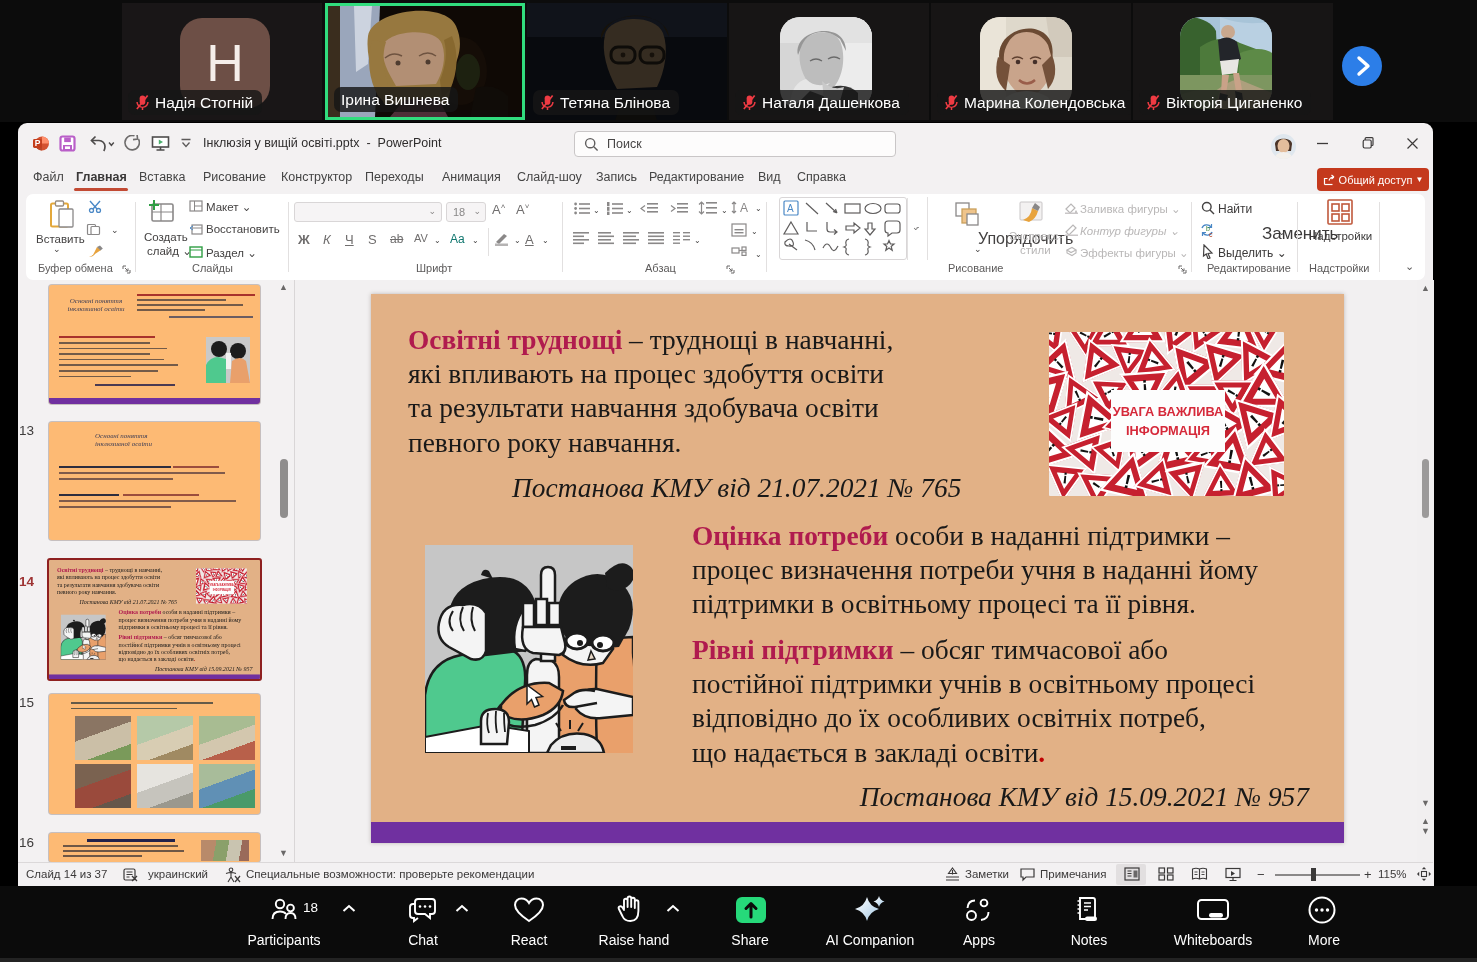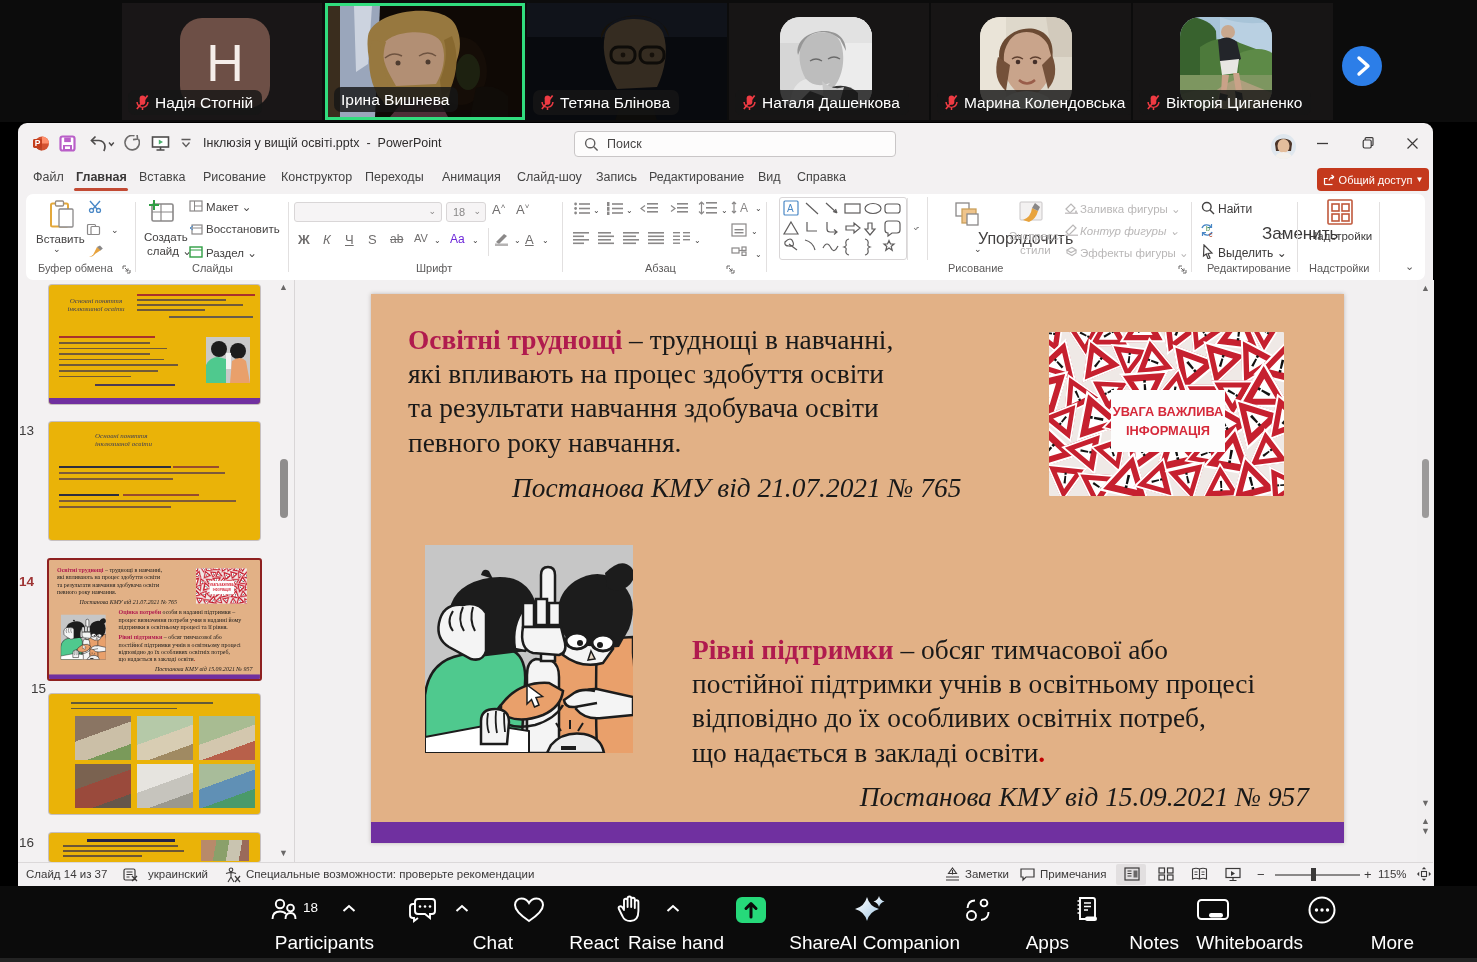--- a/index.html
+++ b/index.html
@@ -11,30 +11,30 @@
 .micoff{width:15px;height:17px;flex:0 0 auto}
 
 #win{position:absolute;left:18px;top:123px;width:1415px;height:763px;background:#f3f1f2;border-radius:9px 9px 0 0}
 #tbar{position:absolute;left:0;top:0;width:100%;height:40px}
 #menu{position:absolute;left:0;top:40px;width:100%;height:31px;font-size:12.5px;color:#444}
 .mtab{position:absolute;top:7px}
 #ribbon{position:absolute;left:8px;top:71px;width:1399px;height:86px;background:#fff;border-radius:7px;color:#555}
 .vsep{position:absolute;top:8px;bottom:8px;width:1px;background:#e2e0e0}
 
 #panel{position:absolute;left:0;top:157px;width:276px;height:582px;background:#f3f1f2}
-.thumb{position:absolute;left:31px;width:211px;background:#eab308;border-radius:3px;overflow:hidden;box-shadow:0 0 0 1px rgba(160,150,150,.55)}
+.thumb{position:absolute;left:31px;width:211px;background:#fdba74;border-radius:3px;overflow:hidden;box-shadow:0 0 0 1px rgba(160,150,150,.55)}
 .tnum{position:absolute;left:0px;width:16px;text-align:right;font-size:13.5px;color:#3d3b3b}
 
 #editor{position:absolute;left:276px;top:157px;width:1139px;height:705px;background:#f2f0f1;border-left:1px solid #d9d6d7}
 #slide{position:absolute;left:76px;top:14px;width:973px;height:549px;background:#e2b186;box-shadow:0 0 4px rgba(120,110,105,.45);font-family:"Liberation Serif",serif}
 
 #sbar{position:absolute;left:0;top:739px;width:100%;height:24px;background:#f3f1f2;border-top:1px solid #dbd8d9;font-size:11.5px;color:#3b3939}
 
 #zbar{position:absolute;left:0;top:886px;width:1477px;height:76px;background:#0b0b0b}
-.zlab{position:absolute;top:46px;color:#fff;font-size:19px;text-align:right;white-space:nowrap}
+.zlab{position:absolute;top:46px;color:#fff;font-size:14px;text-align:center;white-space:nowrap}
 .zico{position:absolute;top:7px}
 </style></head>
 <body>
 <div id="strip">
     <div class="tile" style="left:122px;background:#191617">
       <div class="ab" style="left:58px;top:15px;width:90px;height:90px;background:#6d4f46;border-radius:22px;color:#f5eeea;font-size:52px;display:flex;align-items:center;justify-content:center">H</div>
       <div class="nlab"><svg class="micoff" viewBox="0 0 16 18">
           <g fill="#ee3b43">
             <rect x="5" y="1.5" width="6" height="10" rx="3"></rect>
             <path d="M3 8.5a5 5 0 0 0 10 0h1.6a6.6 6.6 0 0 1-5.8 6.2V17H7.2v-2.3A6.6 6.6 0 0 1 1.4 8.5z"></path>
@@ -283,21 +283,21 @@
       <div class="ab" style="left:420px;top:8px;width:40px;height:20px;background:#f6f4f5;border:1px solid #d9d6d7;border-radius:3px;font-size:11px;color:#8a8888;padding:3px 0 0 6px">18<span style="position:absolute;right:4px;top:3px;font-size:9px">⌄</span></div>
       <div class="ab" style="left:466px;top:8px;font-size:13px;color:#706e6e;white-space:nowrap;">А<span style="font-size:8px;vertical-align:super">˄</span></div>
       <div class="ab" style="left:490px;top:8px;font-size:13px;color:#706e6e;white-space:nowrap;">А<span style="font-size:8px;vertical-align:super">˅</span></div>
       <div class="ab" style="left:272px;top:38px;font-size:13px;color:#706e6e;white-space:nowrap;"><b>Ж</b></div>
       <div class="ab" style="left:297px;top:38px;font-size:13px;color:#706e6e;white-space:nowrap;"><i>К</i></div>
       <div class="ab" style="left:319px;top:38px;font-size:13px;color:#706e6e;white-space:nowrap;"><u>Ч</u></div>
       <div class="ab" style="left:342px;top:38px;font-size:13px;color:#706e6e;white-space:nowrap;">S</div>
       <div class="ab" style="left:364px;top:38px;font-size:12px;color:#706e6e;white-space:nowrap;"><s>ab</s></div>
       <div class="ab" style="left:388px;top:38px;font-size:11px;color:#706e6e;white-space:nowrap;">AV</div>
       <div class="ab" style="left:408px;top:42px;font-size:8px;color:#444242;white-space:nowrap;">⌄</div>
-      <div class="ab" style="left:424px;top:38px;font-size:12px;color:#6d28d9;white-space:nowrap;">Aa</div>
+      <div class="ab" style="left:424px;top:38px;font-size:12px;color:#0f766e;white-space:nowrap;">Aa</div>
       <div class="ab" style="left:446px;top:42px;font-size:8px;color:#444242;white-space:nowrap;">⌄</div>
       <div class="vsep" style="left:462px;top:34px;bottom:24px"></div>
       <div class="ab" style="left:468px;top:38px;width:16px;height:14px"><svg width="16" height="14" viewBox="0 0 16 14">
           <path d="M2 10 L10 2 l3 2 -8 8z" fill="#8a8888"></path>
           <rect x="1" y="11.5" width="13" height="2.5" fill="#b5b3b3"></rect>
         </svg></div>
       <div class="ab" style="left:488px;top:42px;font-size:8px;color:#444242;white-space:nowrap;">⌄</div>
       <div class="ab" style="left:499px;top:38px;font-size:13px;color:#706e6e;white-space:nowrap;"><u>А</u></div>
       <div class="ab" style="left:516px;top:42px;font-size:8px;color:#444242;white-space:nowrap;">⌄</div>
       <div class="ab" style="left:390px;top:68px;font-size:11px;color:#5c5a5a;white-space:nowrap;">Шрифт</div>
@@ -506,21 +506,21 @@
       </svg>
       <div class="ab" style="left:1283px;top:36px;font-size:11.5px;color:#3b3939;white-space:nowrap;">Надстройки</div>
       <div class="ab" style="left:1283px;top:68px;font-size:11px;color:#5c5a5a;white-space:nowrap;">Надстройки</div>
       <div class="vsep" style="left:1353px"></div>
       <div class="ab" style="left:1379px;top:66px;font-size:11px;color:#5c5a5a;white-space:nowrap;">⌄</div>
     </div>
 <div id="panel">
       <div class="tnum" style="top:5px;padding-left:44px;">12</div>
       <div class="tnum" style="top:143px;">13</div>
       <div class="tnum" style="top:294px;color:#9e3434;font-weight:bold">14</div>
-      <div class="tnum" style="top:401px;margin-left:12px;">15</div>
+      <div class="tnum" style="top:415px;">15</div>
       <div class="tnum" style="top:555px;">16</div>
       <div class="thumb" style="top:5px;height:119px">
         <div class="ab" style="left:12px;top:12px;width:70px;font-family:'Liberation Serif',serif;font-style:italic;font-size:7px;line-height:8px;color:#3d3d55;text-align:center">Основні поняття інклюзивної освіти</div>
         <div class="ab" style="left:88px;top:9px;width:118px;height:2px;background:#a8322c"></div>
         <div class="ab" style="left:88px;top:14.0px;width:89px;height:1.6px;background:#5a4a42;opacity:0.85"></div>
         <div class="ab" style="left:88px;top:19.0px;width:106px;height:1.6px;background:#5a4a42;opacity:0.85"></div>
         <div class="ab" style="left:88px;top:24.0px;width:68px;height:1.6px;background:#5a4a42;opacity:0.85"></div>
         <div class="ab" style="left:120px;top:31px;width:84px;height:1.8px;background:#46465e;opacity:.8"></div>
         <div class="ab" style="left:10px;top:51px;width:96px;height:2.4px;background:#a8322c"></div>
         <div class="ab" style="left:10px;top:57.0px;width:91px;height:1.6px;background:#5a4a42;opacity:0.85"></div>
@@ -1164,20 +1164,21 @@
           <path d="M63 168 q-2 12 1 20 M71 166 q-1 12 1 22 M79 168 q0 11 1 19" fill="none" stroke="#1c1c1c" stroke-width="1.8"></path>
           <path d="M208 152 l-36-8 q-14-1-18 9 l-3 11 q9 11 26 9 l31-3z" fill="#f4f4f4" stroke="#1c1c1c" stroke-width="2.5"></path>
           <path d="M170 146 q-13-3-21 2 l-10 7 q1 8 11 7 l22-4" fill="#f4f4f4" stroke="#1c1c1c" stroke-width="2.5"></path>
           <path d="M126 200 q12-14 33-11 q17 3 20 19 H122z" fill="#ececec" stroke="#1c1c1c" stroke-width="2.5"></path>
           <rect x="136" y="201" width="15" height="4" fill="#1c1c1c"></rect>
           <path d="M136 186 l-5-8 M145 184 v-9 M153 186 l5-8" stroke="#1c1c1c" stroke-width="2"></path>
           <path d="M102 140 l0 19 4.5-4.5 3 7.5 4.5-2 -3-7.5 6.5-1z" fill="#fff" stroke="#1c1c1c" stroke-width="1.5"></path>
         </svg>
         <div class="ab" style="left:37px;top:29px;font-size:27.4px;line-height:34.2px;color:#191919;white-space:nowrap"><b style="color:#b01b4e">Освітні труднощі</b> – труднощі в навчанні,<br>які впливають на процес здобуття освіти<br>та результати навчання здобувача освіти<br>певного року навчання.</div>
         <div class="ab" style="left:141px;top:179px;font-size:27.4px;font-style:italic;color:#191919;white-space:nowrap">Постанова КМУ від 21.07.2021 № 765</div>
+        <div class="ab" style="left:321px;top:225px;font-size:27.4px;line-height:34.2px;color:#191919;white-space:nowrap"><b style="color:#b01b4e">Оцінка потреби</b> особи в наданні підтримки –<br>процес визначення потреби учня в наданні йому<br>підтримки в освітньому процесі та її рівня.</div>
         <div class="ab" style="left:321px;top:339px;font-size:27.4px;line-height:34.2px;color:#191919;white-space:nowrap"><b style="color:#b01b4e">Рівні підтримки</b> – обсяг тимчасової або<br>постійної підтримки учнів в освітньому процесі<br>відповідно до їх особливих освітніх потреб,<br>що надається в закладі освіти<b style="color:#c00000">.</b></div>
         <div class="ab" style="left:478px;top:488px;width:460px;text-align:right;font-size:27.4px;font-style:italic;color:#191919;white-space:nowrap">Постанова КМУ від 15.09.2021 № 957</div>
         <div class="ab" style="left:0;top:528px;width:973px;height:21px;background:#7030a0"></div>
       </div>
     </div>
 <div id="sbar">
       <div class="ab" style="left:8px;top:5px">Слайд 14 из 37</div>
       <svg class="ab" style="left:105px;top:5px" width="16" height="14" viewBox="0 0 16 14">
         <rect x="1" y="1" width="11" height="11" rx="1.5" fill="none" stroke="#3b3939" stroke-width="1.2"></rect>
         <path d="M3.5 4 h6 M3.5 6.5 h6 M3.5 9 h3" stroke="#3b3939"></path>

